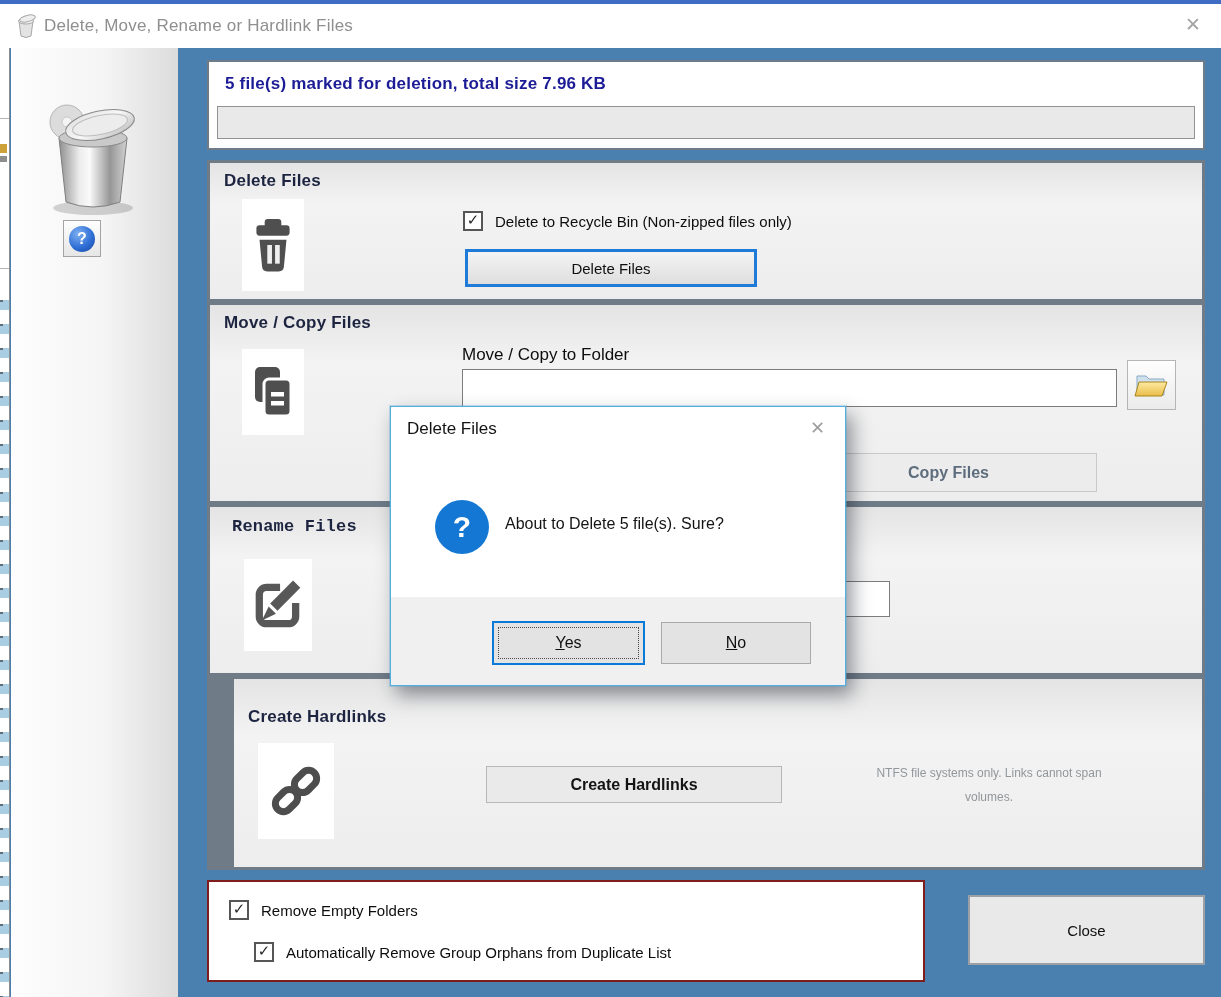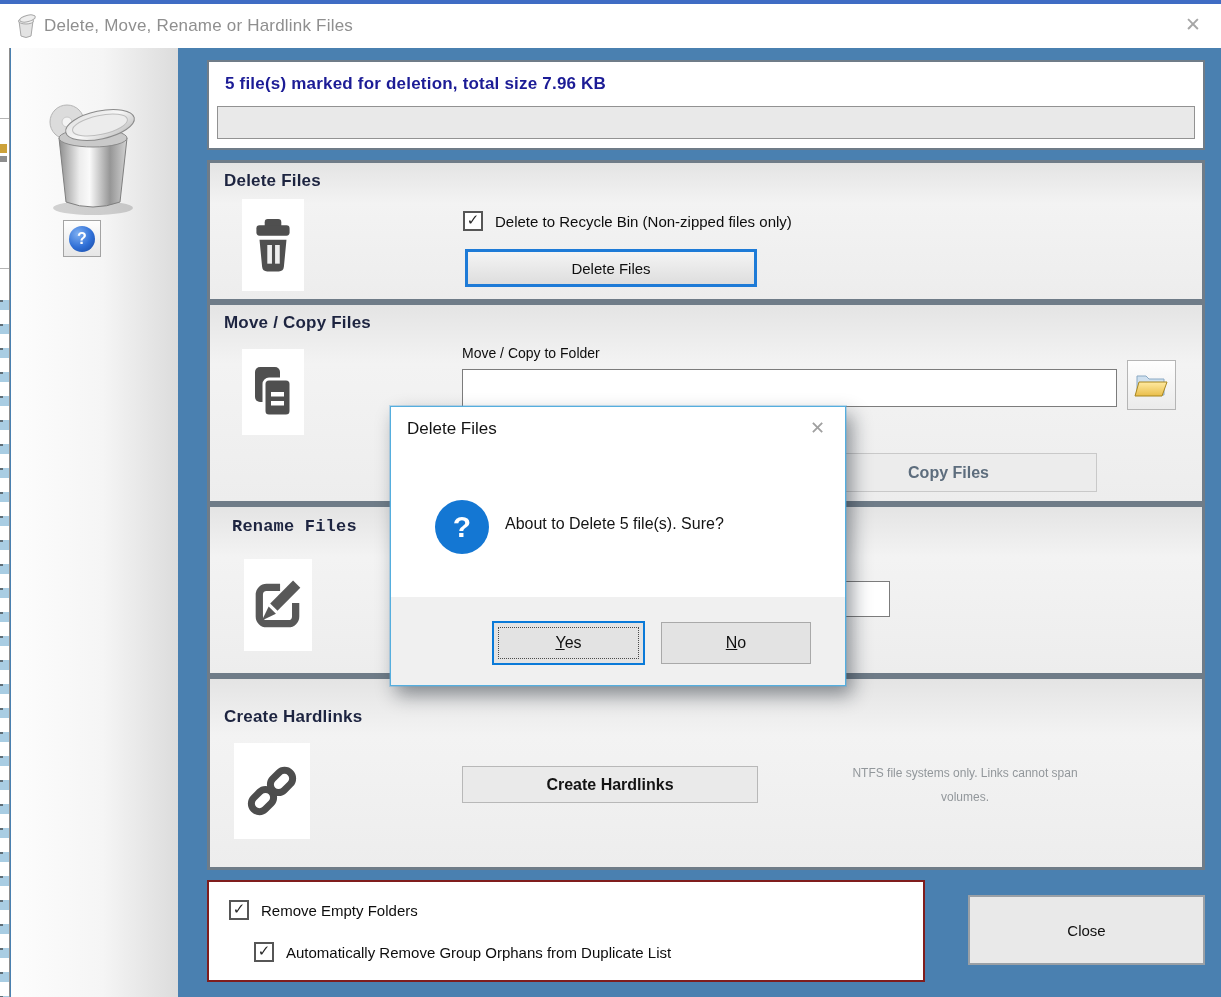--- a/index.html
+++ b/index.html
@@ -47,35 +47,35 @@
      border:1px solid #929292;box-sizing:border-box;}
   .progress-fill{height:100%;width:0;background:#9cc3e0;}
 
   
   .sections{left:207px;top:112px;width:998px;height:710px;background:#6f7c88;
      padding:3px;box-sizing:border-box;display:flex;flex-direction:column;gap:6px;}
   .section{position:relative;background:linear-gradient(180deg,#e4e4e4,#f3f3f3 30%,#ededed);flex:none;}
   .sec-delete{height:136px;}
   .sec-move{height:196px;}
   .sec-rename{height:166px;}
-  .sec-hardlink{flex:1;}
+  .sec-hardlink{flex:1;margin-left:24px;}
   .sec-title{position:absolute;left:14px;top:8px;font-size:17px;font-weight:bold;color:#1d2440;letter-spacing:.2px;}
   .sec-rename .sec-title{left:22px;top:10px;font-family:Liberation Mono, monospace;}
   .sec-hardlink .sec-title{top:28px;}
   .icon-tile{position:absolute;background:#fff;display:flex;align-items:center;justify-content:center;}
 
   .cb-row{position:absolute;display:flex;align-items:center;gap:12px;font-size:15px;color:#0d0d0d;}
   .cb{width:20px;height:20px;background:#fff;border:2px solid #565656;box-sizing:border-box;
       display:flex;align-items:center;justify-content:center;font-size:15px;color:#262626;flex:none;}
   .cb.checked::after{content:"\2713";margin-top:-2px;}
 
   .btn{display:flex;align-items:center;justify-content:center;box-sizing:border-box;cursor:default;}
   .btn-delete{position:absolute;left:255px;top:86px;width:292px;height:38px;
      background:linear-gradient(#f4f4f4,#dedede);border:3px solid #1e7bd7;font-size:15px;color:#0f0f0f;}
-  .fld-label{position:absolute;left:252px;top:40px;font-size:14px;color:#0d0d0d;}
+  .fld-label{position:absolute;left:252px;top:40px;font-size:17px;color:#0d0d0d;}
   .txt{position:absolute;background:#fff;border:1px solid #7c7c7c;box-sizing:border-box;
      font-family:"Liberation Sans",sans-serif;font-size:15px;padding:0 8px;}
   .move-input{left:252px;top:64px;width:655px;height:38px;}
   .folder-btn{position:absolute;left:917px;top:55px;width:49px;height:50px;
      background:linear-gradient(#fefefe,#ebebeb);border:1px solid #b5b5b5;}
   .btn-copy{position:absolute;left:590px;top:148px;width:297px;height:39px;
      background:#ececec;border:1px solid #c9c9c9;color:#5d6d7d;font-weight:bold;font-size:16px;}
   .rename-input{left:430px;top:74px;width:250px;height:36px;}
   .btn-hardlink{position:absolute;left:252px;top:87px;width:296px;height:37px;
      background:#eaeaea;border:1px solid #b8b8b8;font-weight:bold;font-size:16px;color:#141414;}

